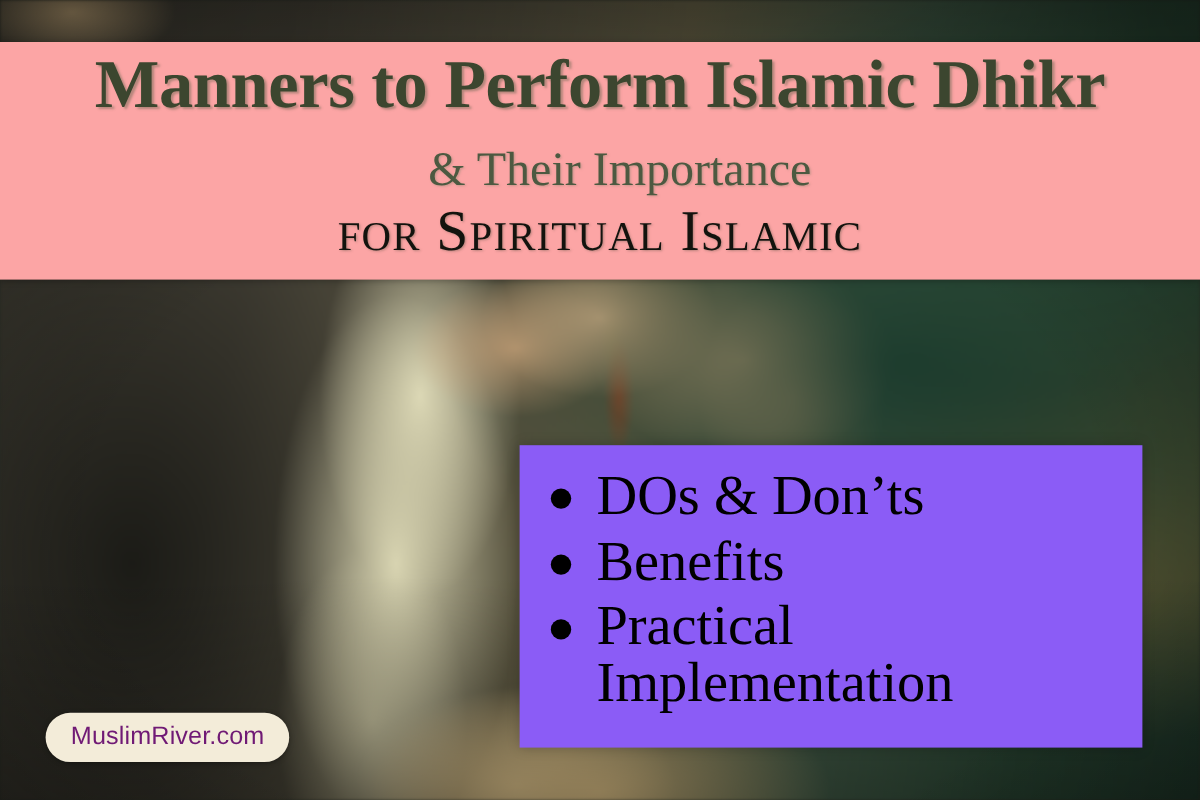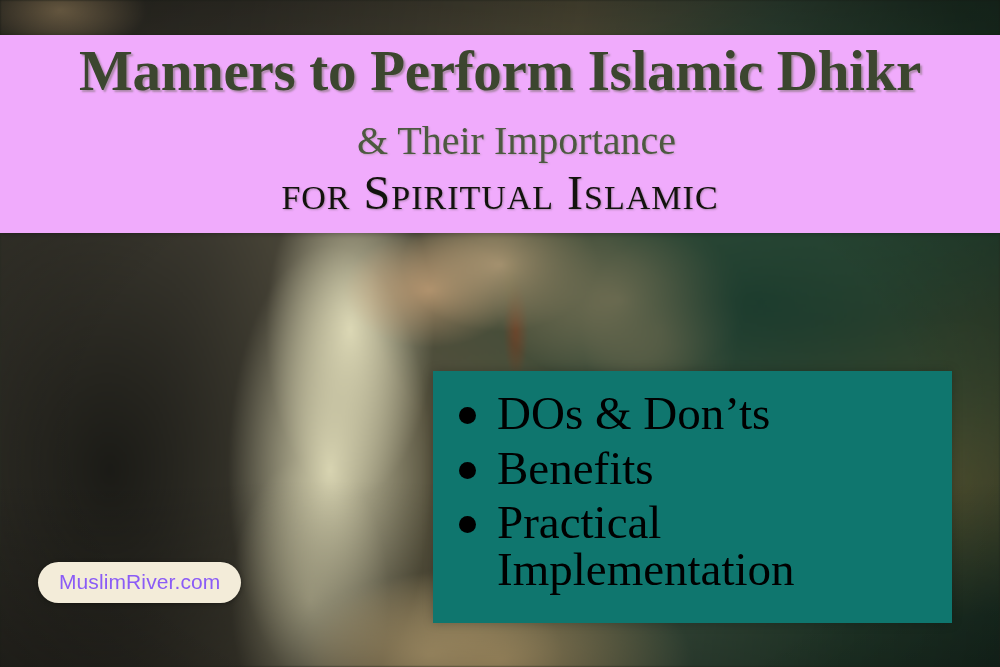--- a/index.html
+++ b/index.html
@@ -57,21 +57,21 @@
       linear-gradient(180deg, rgba(0,0,0,0.18) 0%, rgba(0,0,0,0) 18%, rgba(0,0,0,0) 72%, rgba(0,0,0,0.30) 100%);
   }
 
   
   .header-band {
     position: absolute;
     left: 0;
     top: 35px;
     width: 1000px;
     height: 198px;
-    background: #f0abfc;
+    background: #fca5a5;
     box-shadow: 0 1px 5px rgba(0,0,0,0.28);
   }
   .title-main {
     position: absolute;
     left: 0; right: 0;
     top: 6px;
     text-align: center;
     font-family: "Liberation Serif", serif;
     font-weight: 700;
     font-size: 57px;
@@ -111,21 +111,21 @@
     text-shadow: 1px 1px 2px rgba(60,65,45,0.35);
   }
 
   
   .bullet-card {
     position: absolute;
     left: 433px;
     top: 371px;
     width: 519px;
     height: 252px;
-    background: #0f766e;
+    background: #8b5cf6;
     box-shadow: 0 0 10px rgba(0,0,0,0.22);
     overflow: hidden;
   }
   .bullet-list {
     margin: 0;
     padding: 19px 14px 0 26px;
     list-style: none;
   }
   .bullet-list li {
     display: flex;
@@ -143,25 +143,25 @@
     border-radius: 50%;
     background: #000;
     margin: 17px 21px 0 0;
   }
   .bullet-text { flex: 1 1 auto; }
 
   
   .watermark {
     position: absolute;
     left: 38px;
-    top: 562px;
+    top: 594px;
     padding: 9px 21px 11px 21px;
     border-radius: 22px;
     background: #f3ecd9;
-    color: #8b5cf6;
+    color: #701a75;
     font-family: "Liberation Sans", sans-serif;
     font-size: 21px;
     line-height: 1;
     letter-spacing: 0.1px;
     box-shadow: 0 1px 4px rgba(0,0,0,0.35);
   }
 </style>
 </head>
 <body>
 

